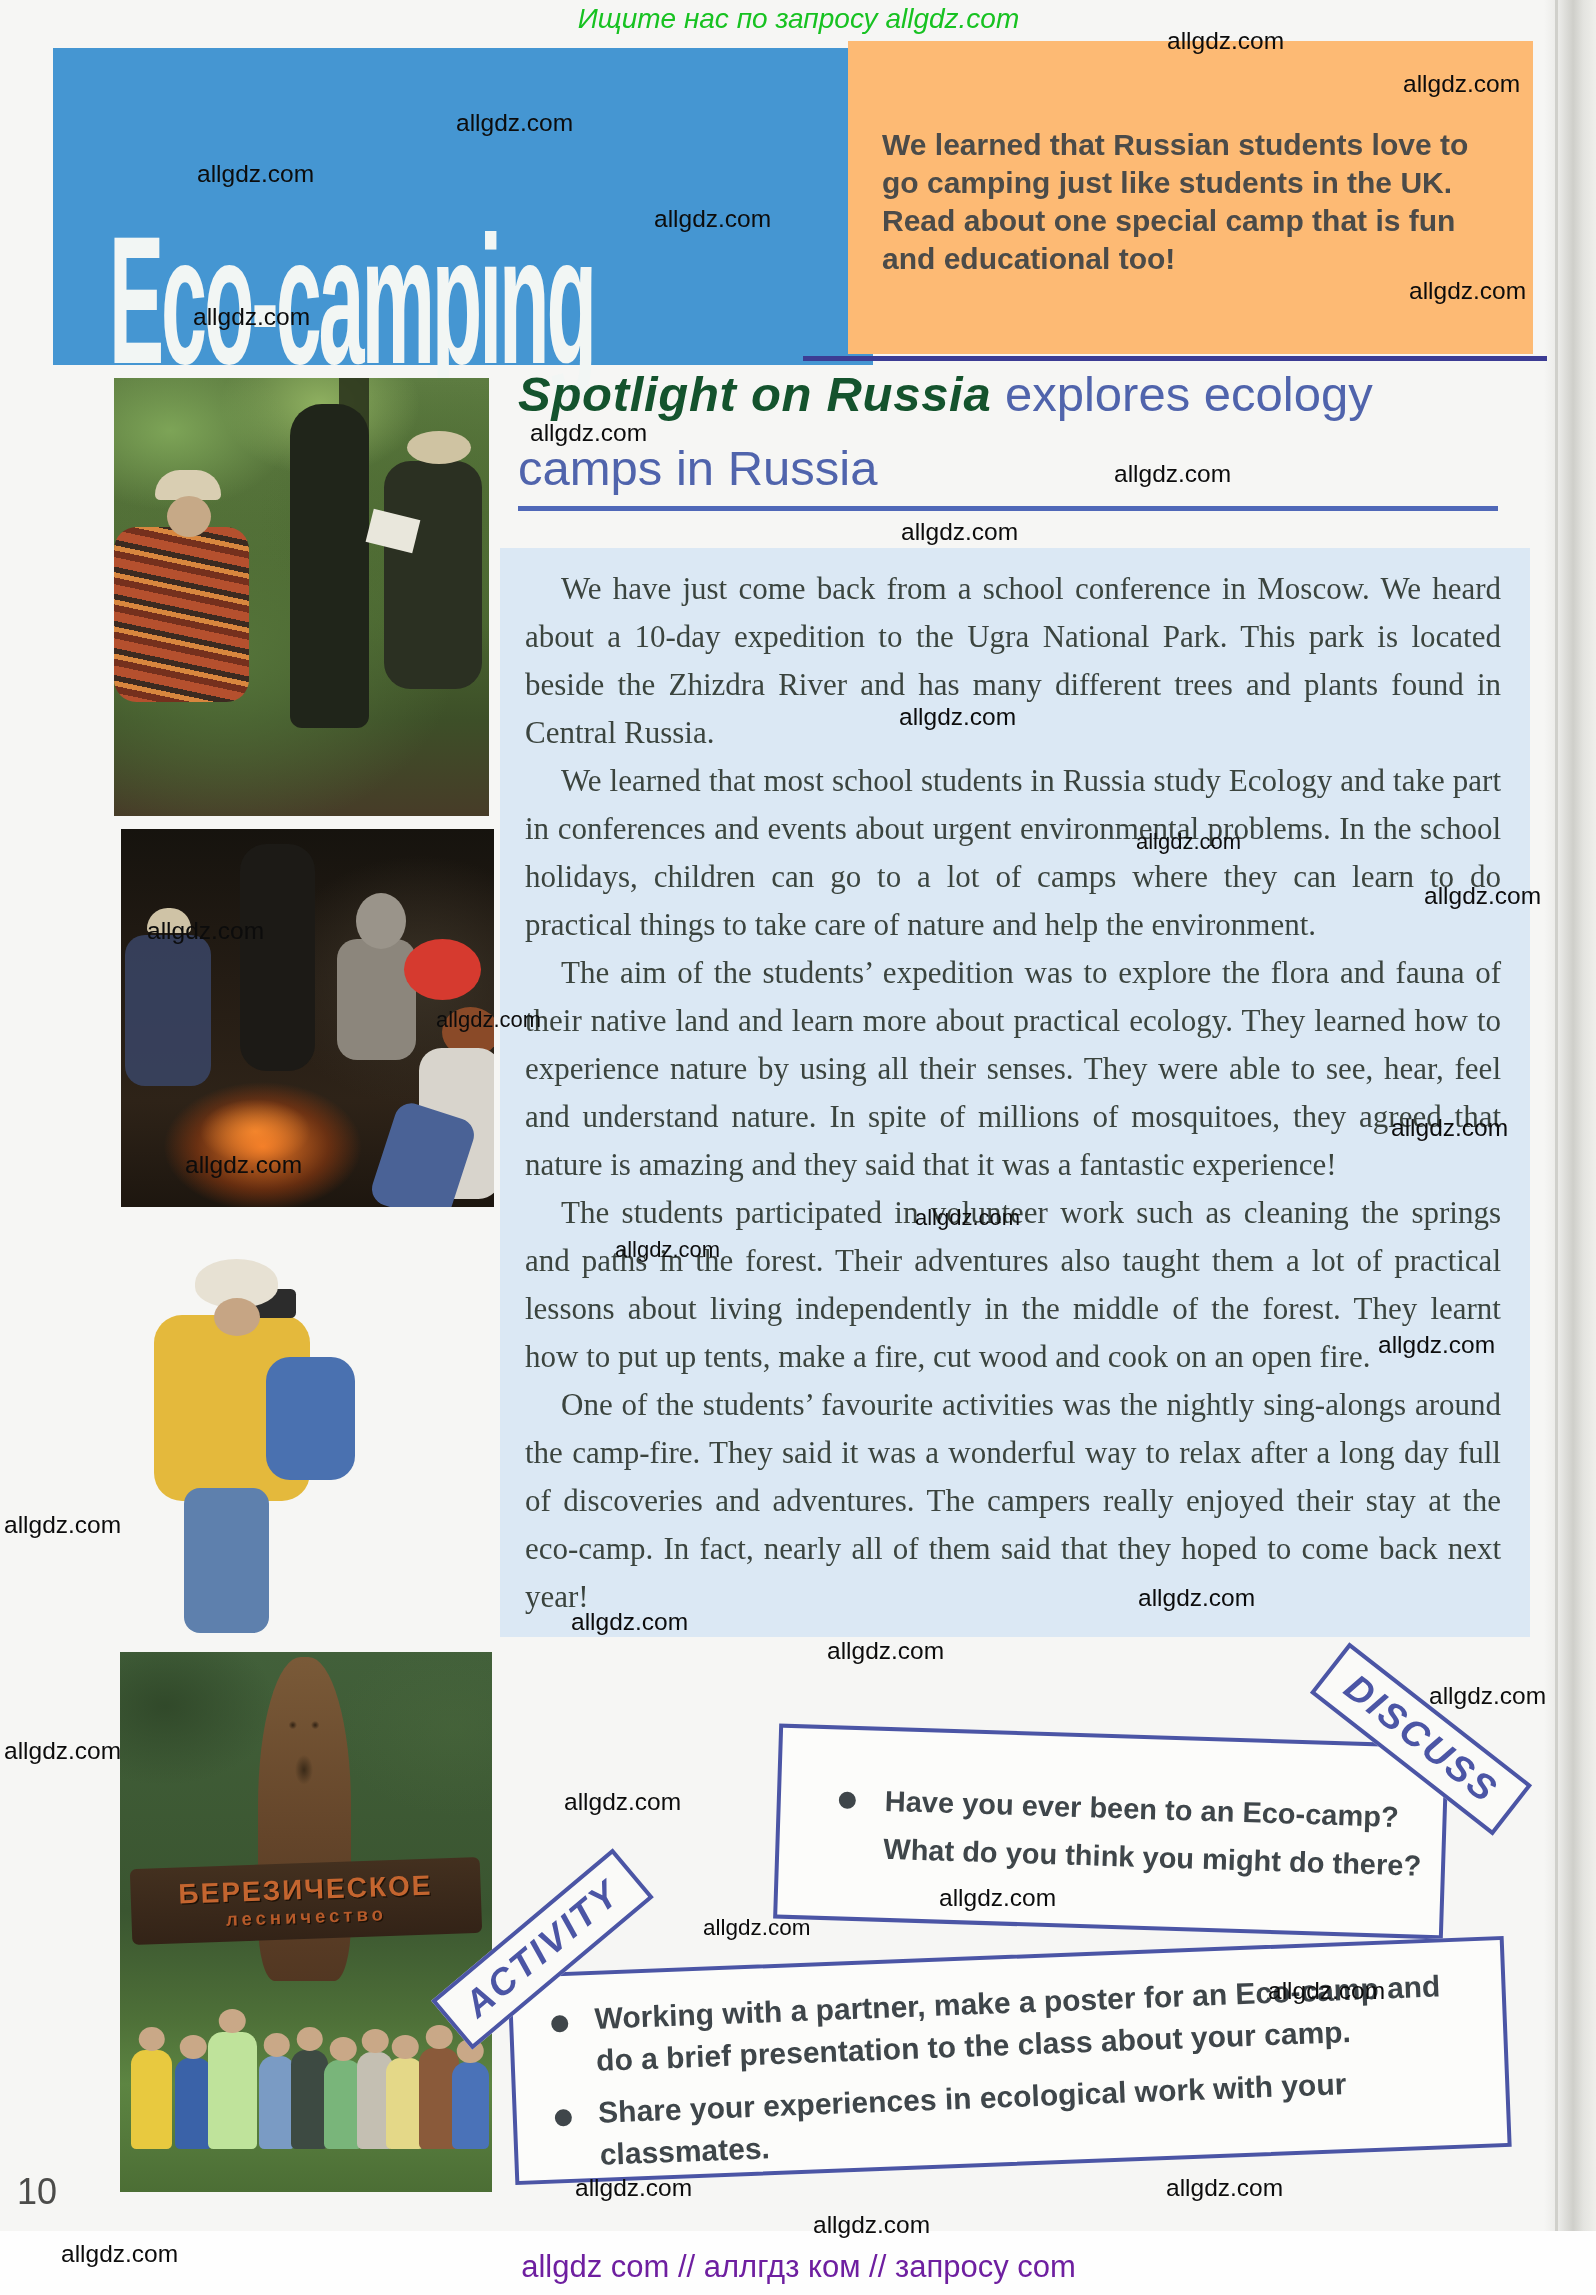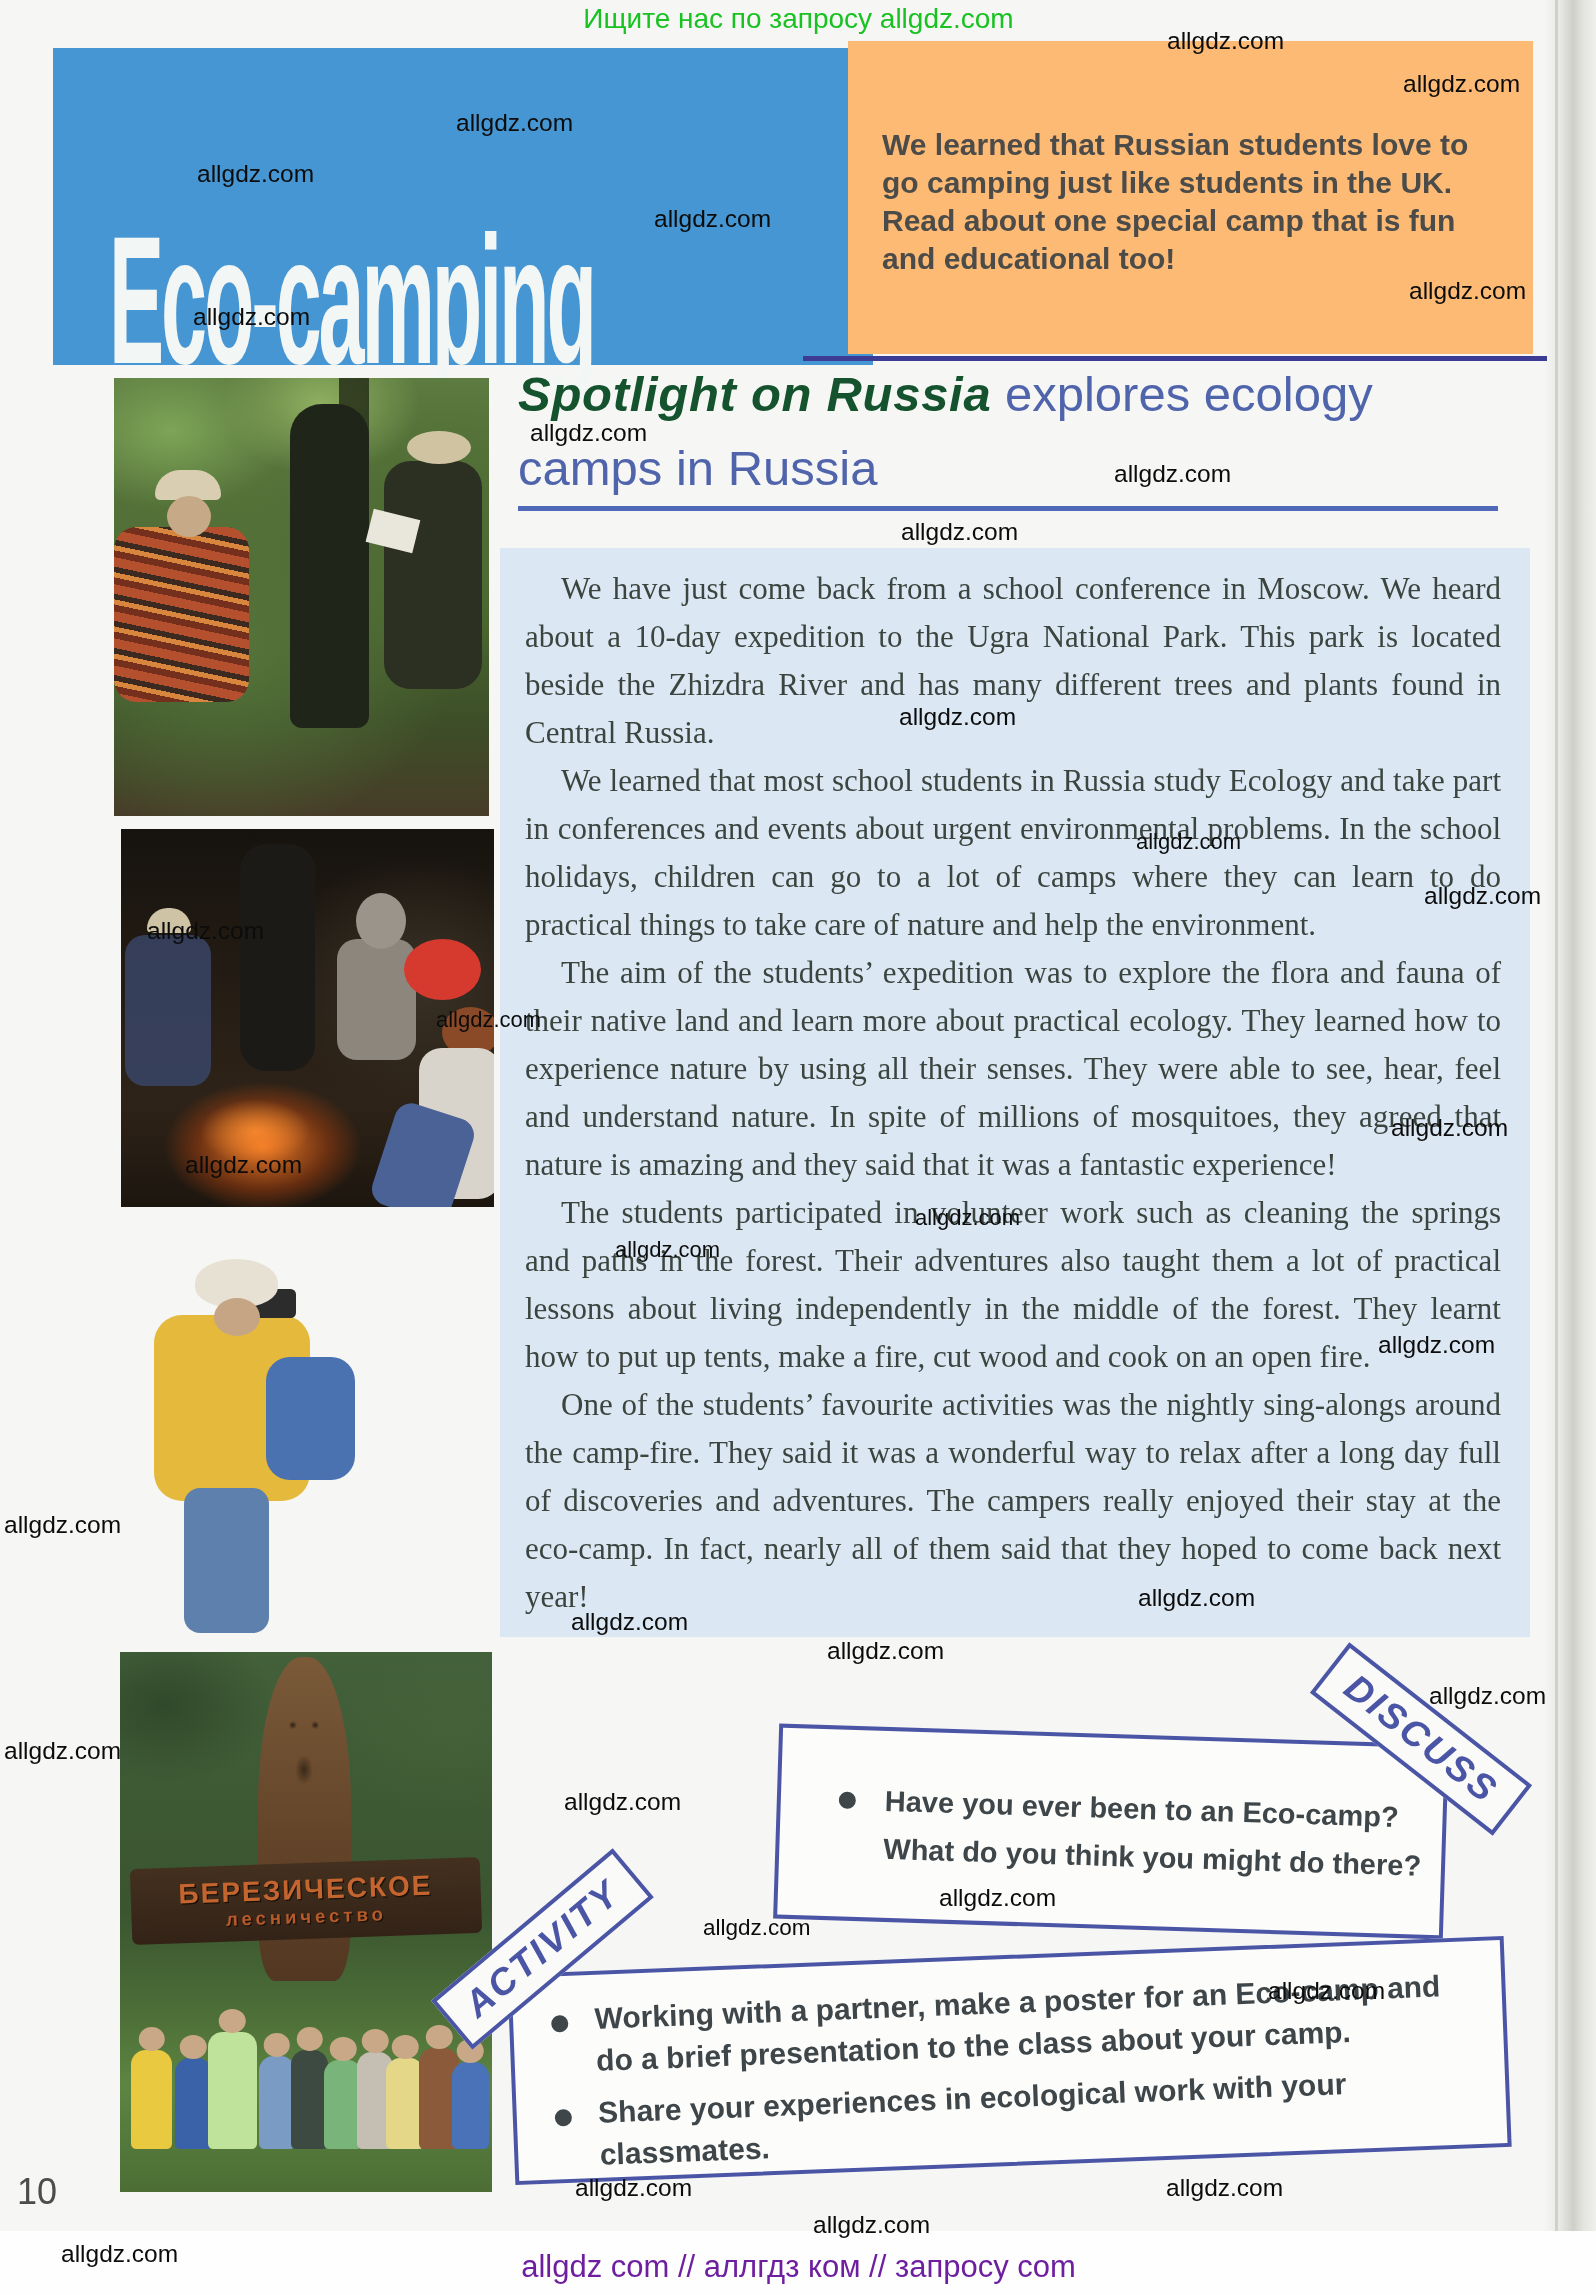--- a/index.html
+++ b/index.html
@@ -16,20 +16,21 @@
     background:linear-gradient(90deg, rgba(0,0,0,0) 0%, rgba(190,190,185,.25) 30%, #cfcfca 55%, #e4e4e0 75%, #f0f0ec 100%);
     z-index:1;
   }
   .edge-line{position:absolute;top:0;left:1555px;width:2.6px;height:2295px;background:#b9b9b3;opacity:.55;z-index:1;}
 
   
   .top-green{
     position:absolute;top:2.6px;left:0;width:100%;
     text-align:center;font-size:28px;color:#17c221;font-weight:400;
     z-index:60;
+    font-style:italic;
   }
 
   
   .blue-header{
     position:absolute;left:5.3px;top:48px;width:820px;height:317px;
     background:#4596d2;z-index:5;margin-left:48px;
   }
   .eco-title{
     position:absolute;left:56px;top:160px;
     font-size:106px;line-height:106px;font-weight:700;color:#f2f6f4;

